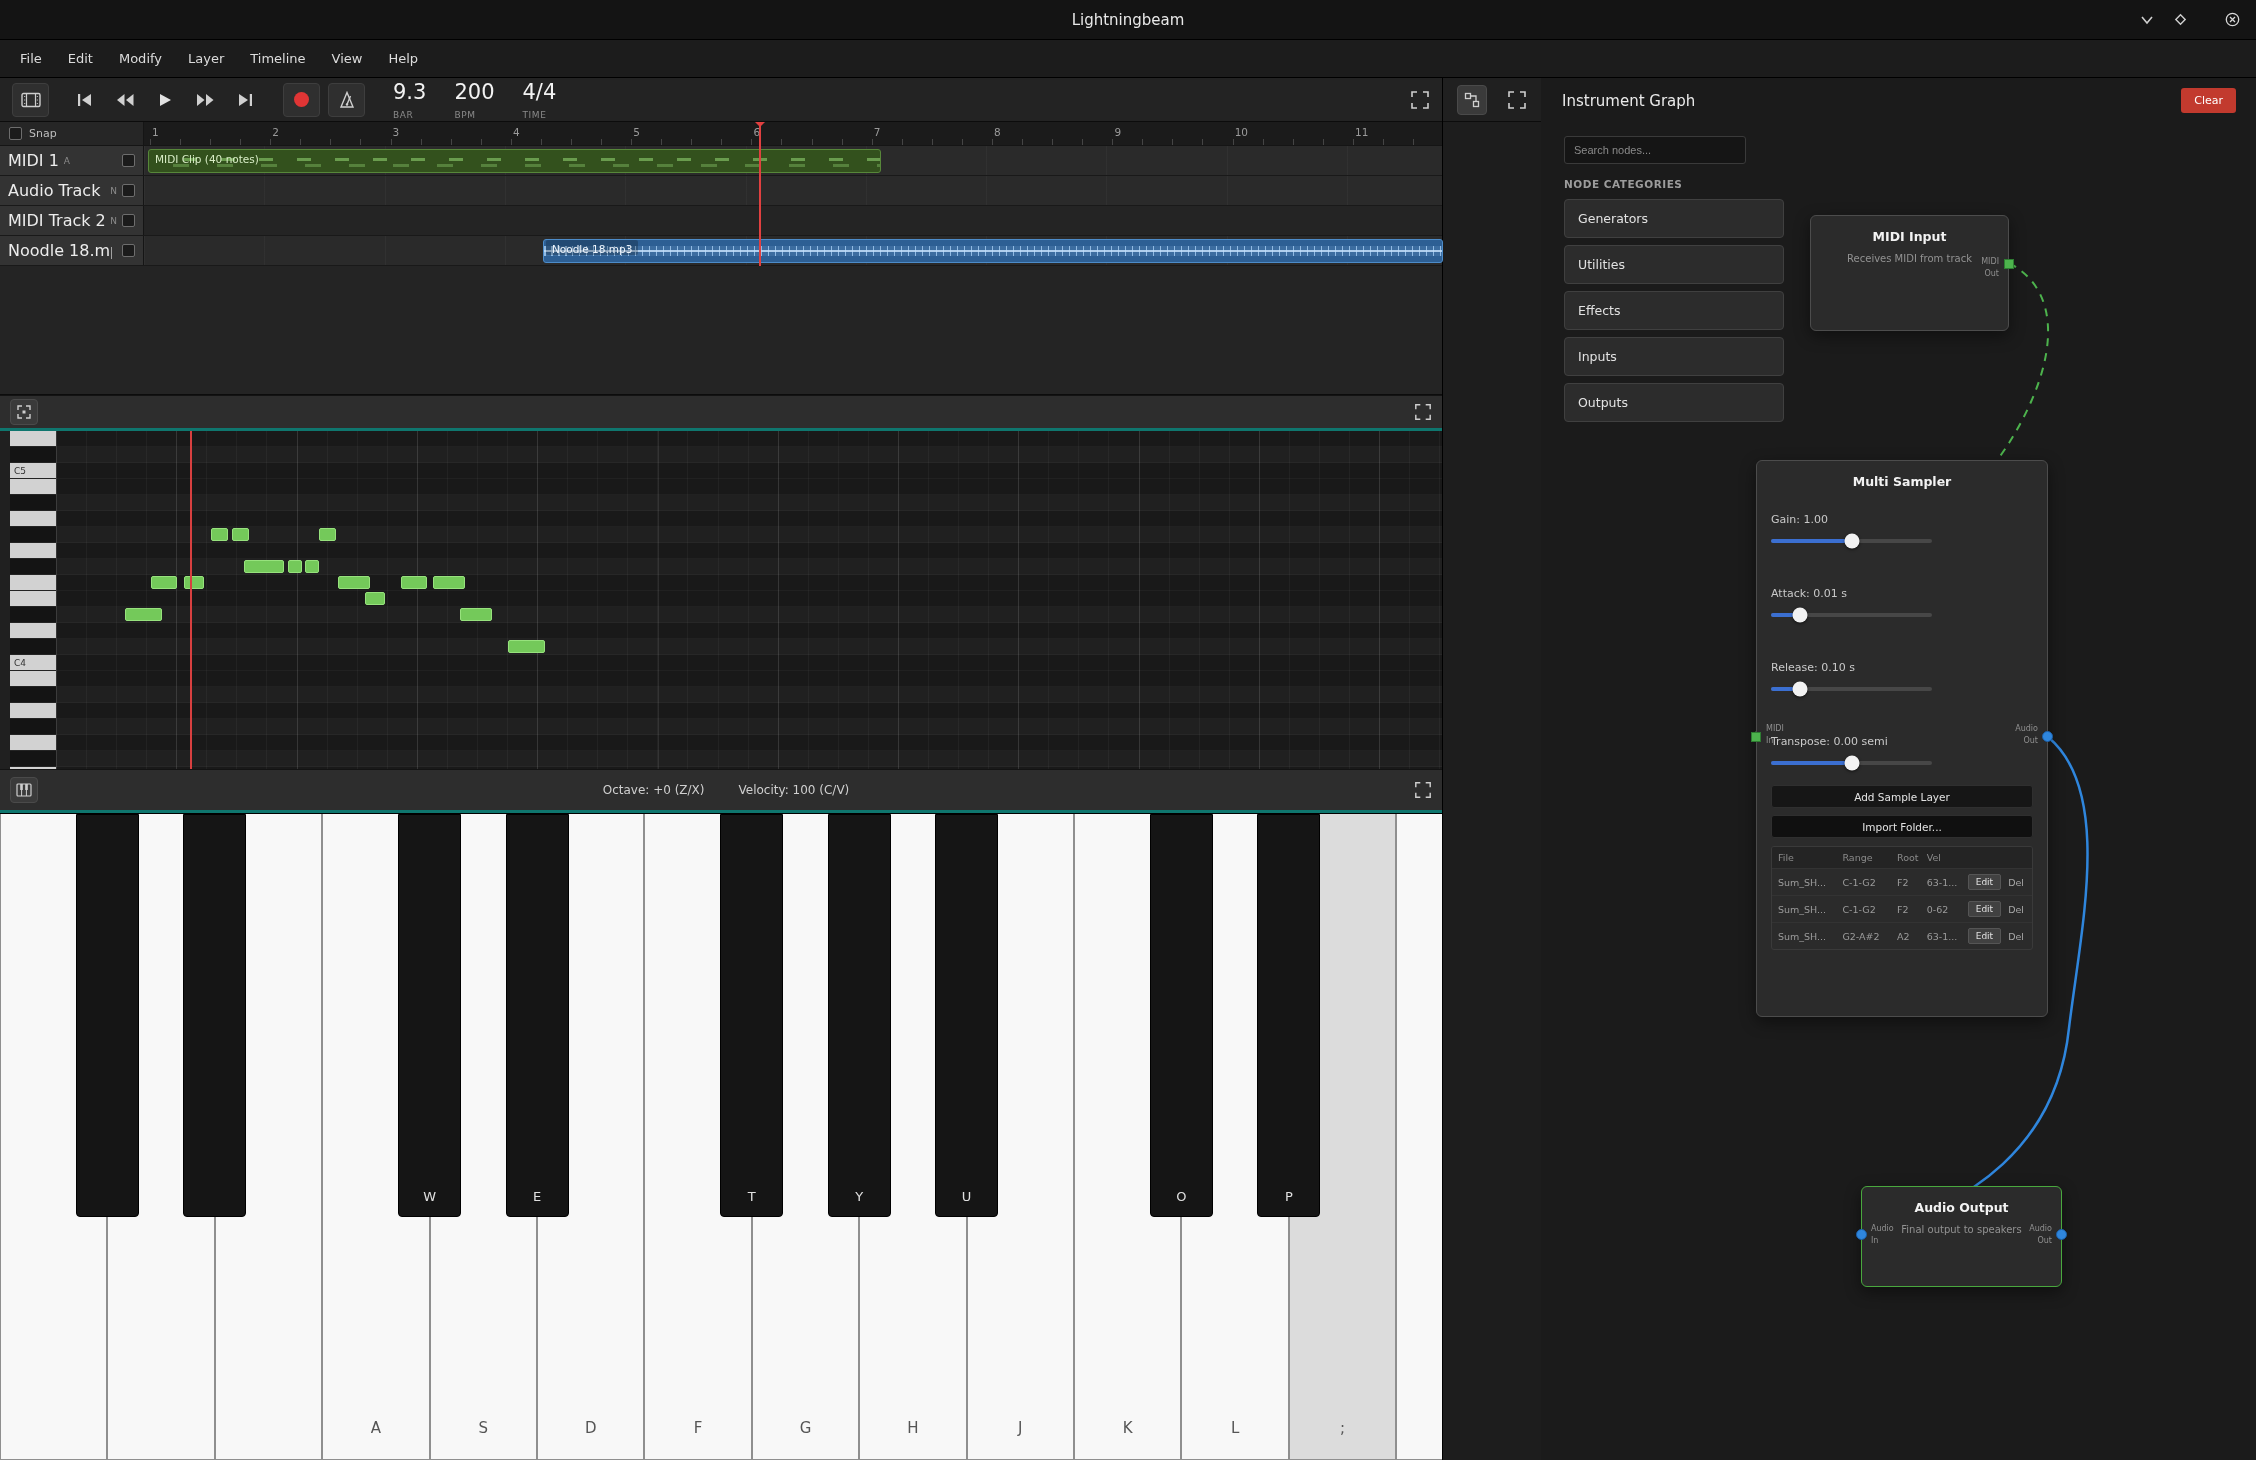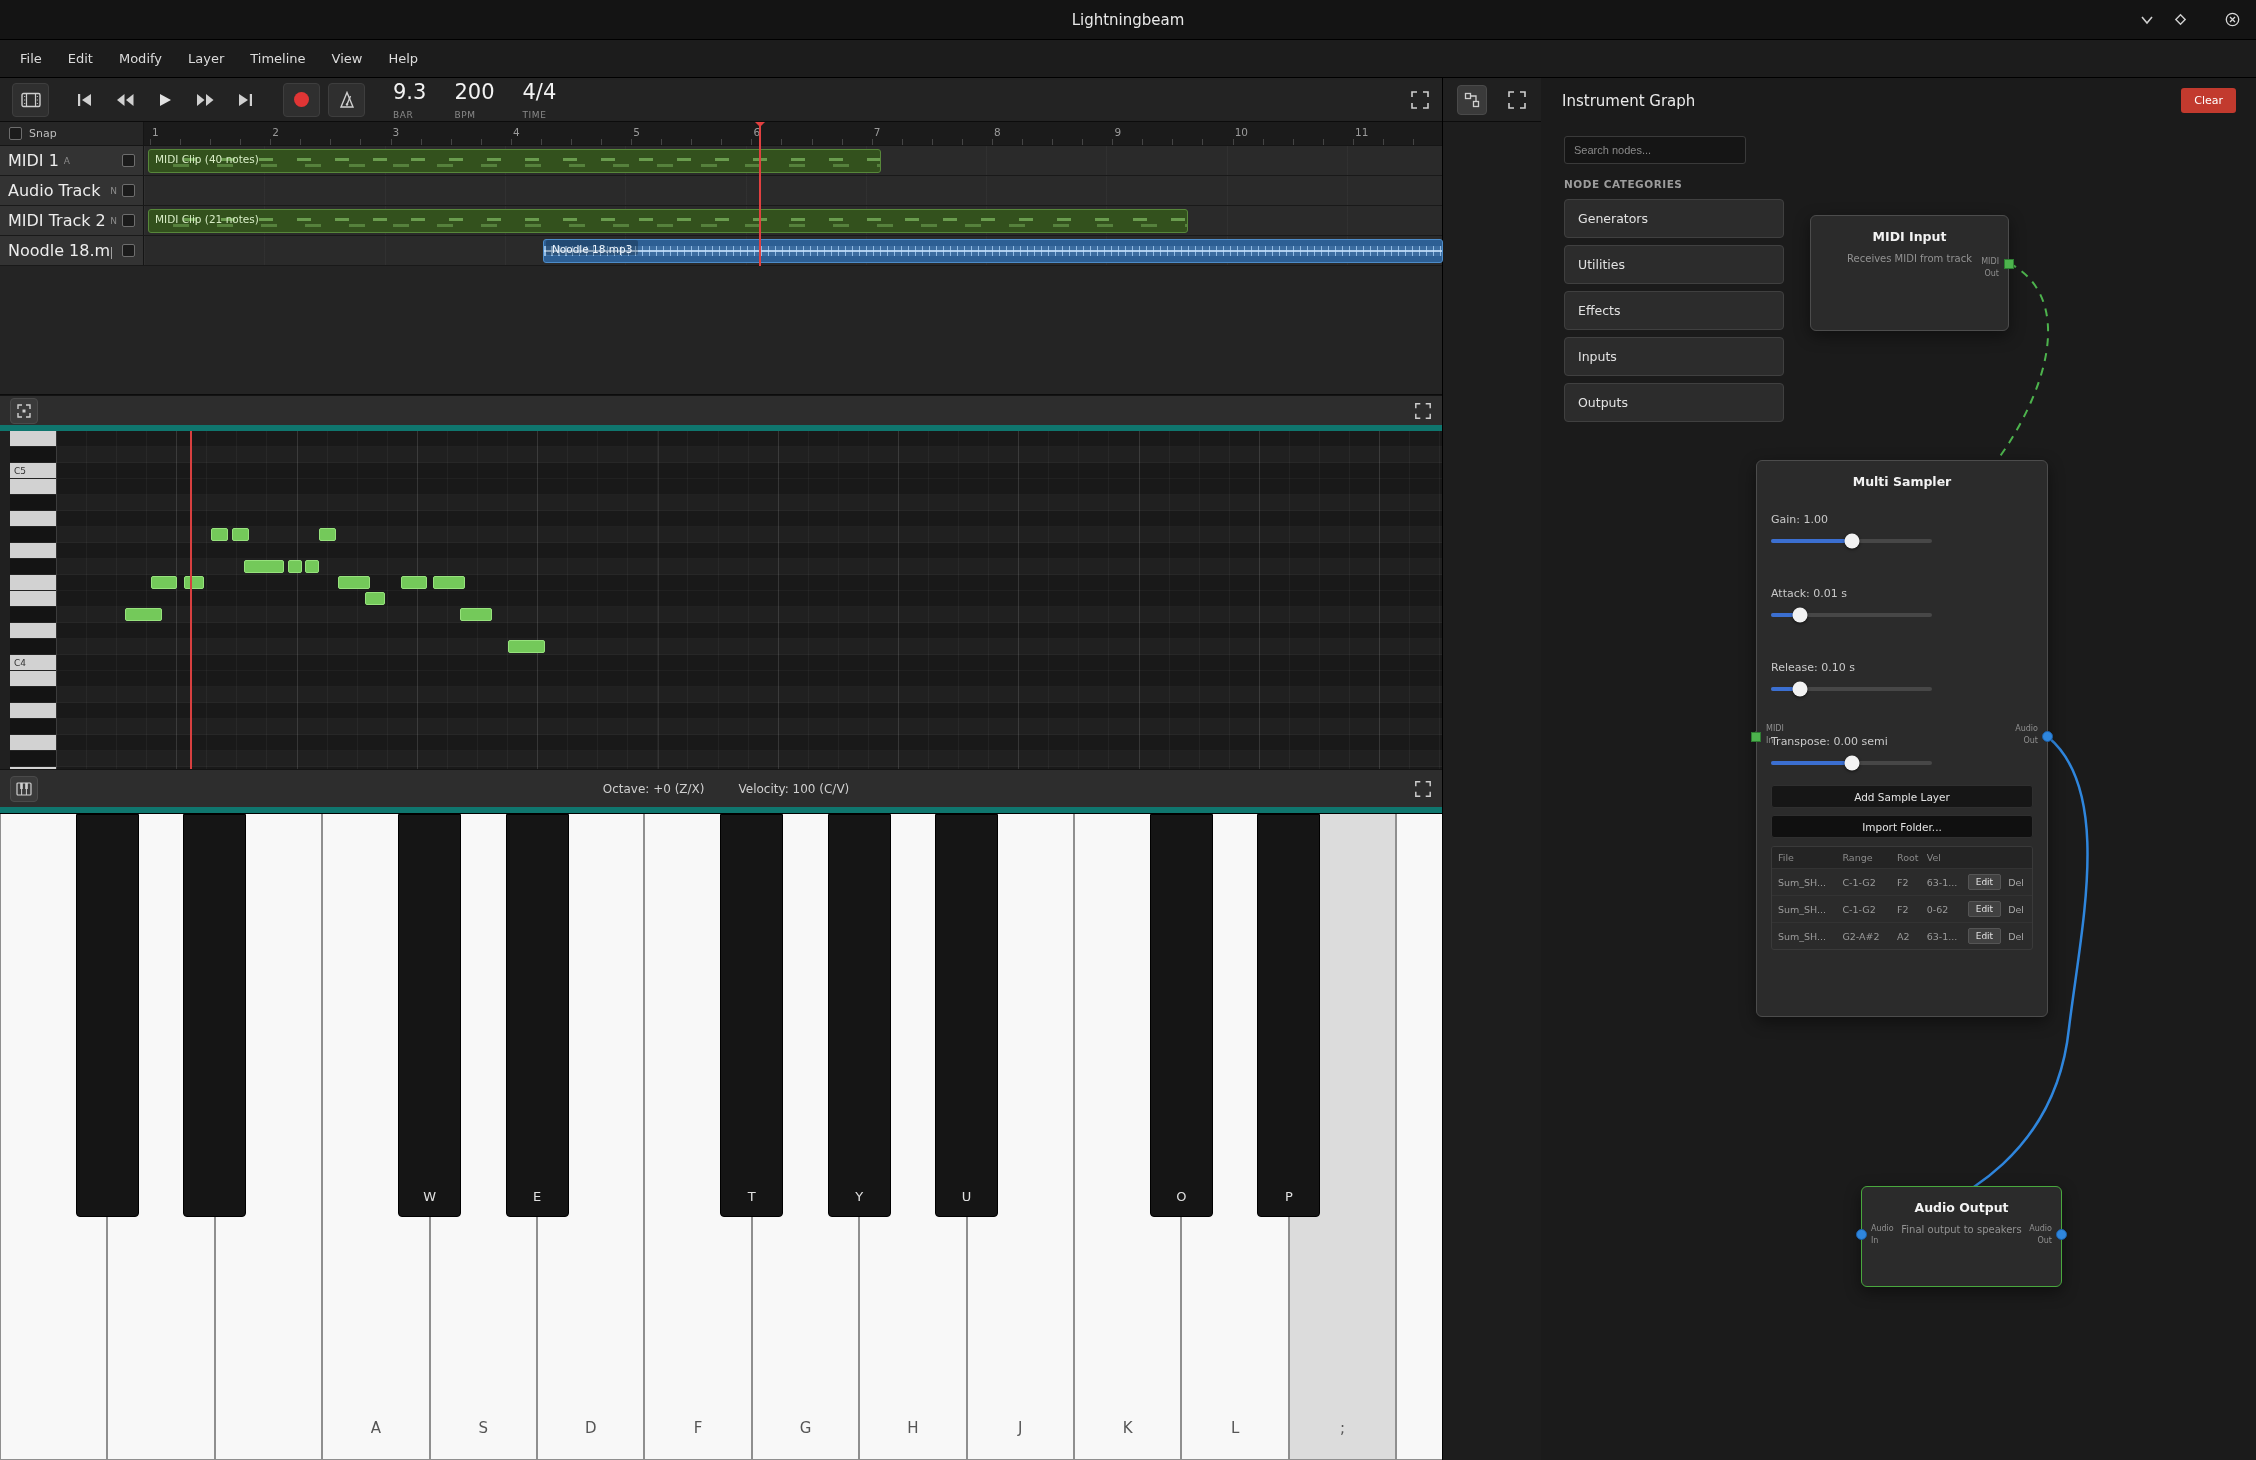--- a/index.html
+++ b/index.html
@@ -76,21 +76,21 @@
       linear-gradient(rgba(195,223,250,.85), rgba(195,223,250,.85)),
       repeating-linear-gradient(90deg, rgba(170,210,248,.8) 0 1.5px, rgba(170,210,248,.12) 1.5px 7px);
     background-size: 100% 2px, 100% 10px;
     background-position: 0 center, 0 center;
     background-repeat: no-repeat, no-repeat;
   }
   .playhead { position: absolute; top: 0; width: 2px; height: 144px; background: #e04040; z-index: 6; }
   .playhead::before { content: ''; position: absolute; top: 0; left: -4px; border: 5px solid transparent; border-top-color: #e04040; }
 
   
-  .panel-header { background: #2d2d2d; border-top: 1px solid #131313; border-bottom: 6px solid #0f766e;
+  .panel-header { background: #2d2d2d; border-top: 1px solid #131313; border-bottom: 3px solid #0f766e;
                   display: flex; align-items: center; gap: 10px; padding: 0 10px; flex: 0 0 auto; }
   .roll-header { height: 36px; }
   .kb-header { height: 44px; }
   .header-center { flex: 1; display: flex; justify-content: center; gap: 34px; font-size: 12px; color: #cfcfcf; }
   .small-iconbox { width: 28px; height: 26px; background: #3a3a3a; border: 1px solid #4a4a4a; border-radius: 4px;
                    display: flex; align-items: center; justify-content: center; }
   .ghost-btn { background: none; border: none; display: flex; align-items: center; }
 
   
   .pianoroll { height: 338px; flex: 0 0 auto; display: flex; background: #191919; position: relative; overflow: hidden; }
@@ -325,23 +325,20 @@
                 <span class="checkbox"></span>
               </div>
               <div class="track-lane"></div>
             </div>
             <div class="track-row">
               <div class="track-head">
                 <span class="tname">MIDI Track 2</span>
                 <span class="tag">N</span>
                 <span class="checkbox"></span>
               </div>
-              <div class="track-lane">
-                <div class="clip midi" style="left: 4px; width: 1040px;"><div class="deco"></div><span class="label">MIDI Clip (21 notes)</span></div>
-              </div>
             </div>
             <div class="track-row">
               <div class="track-head">
                 <span class="tname">Noodle 18.mp3</span>
                 <span class="tag"></span>
                 <span class="checkbox"></span>
               </div>
               <div class="track-lane">
                 <div class="clip audio" style="left: 399px; width: 900px;"><div class="deco"></div><span class="label">Noodle 18.mp3</span></div>
               </div>

